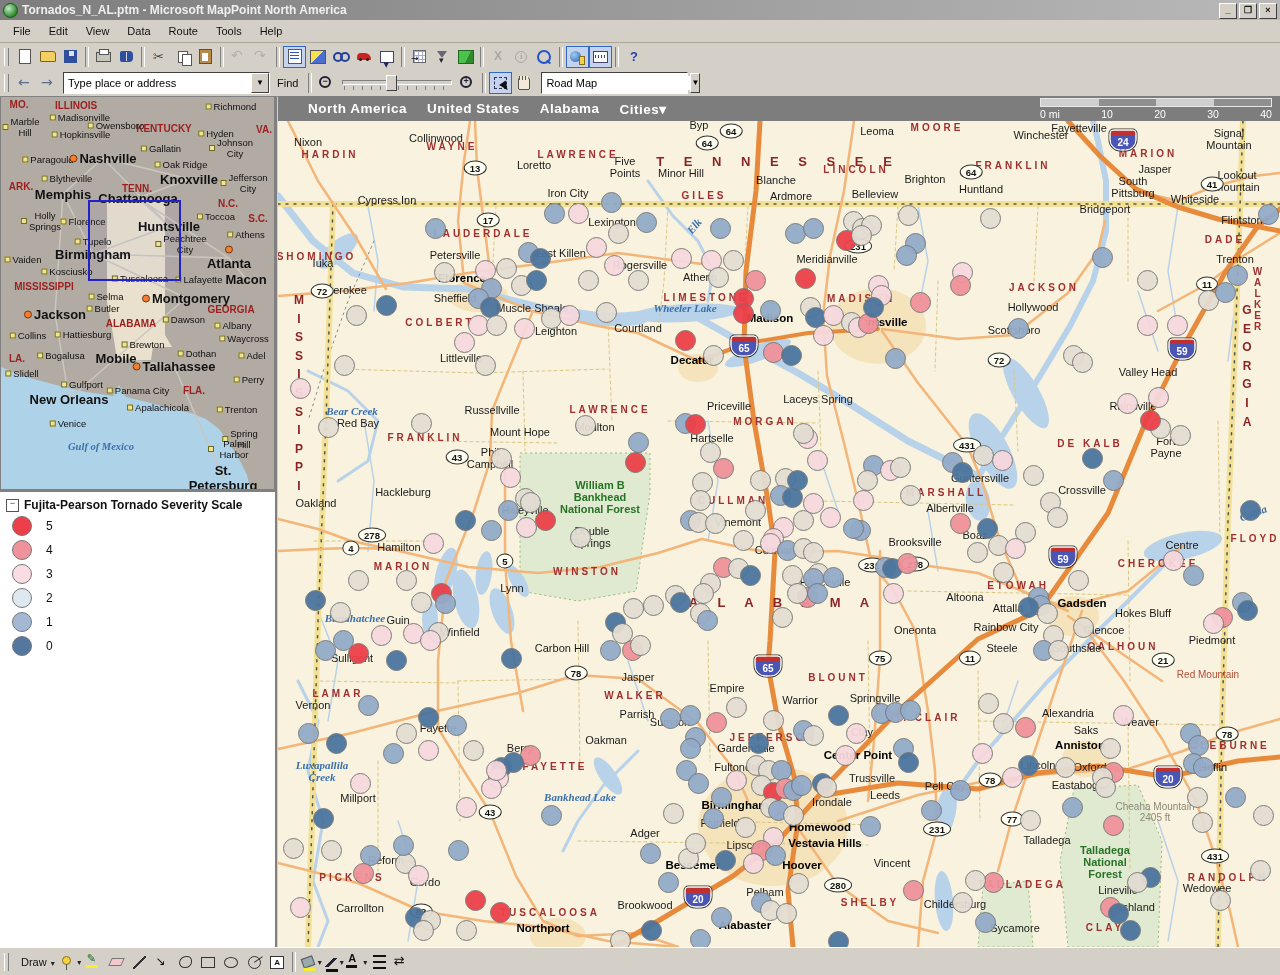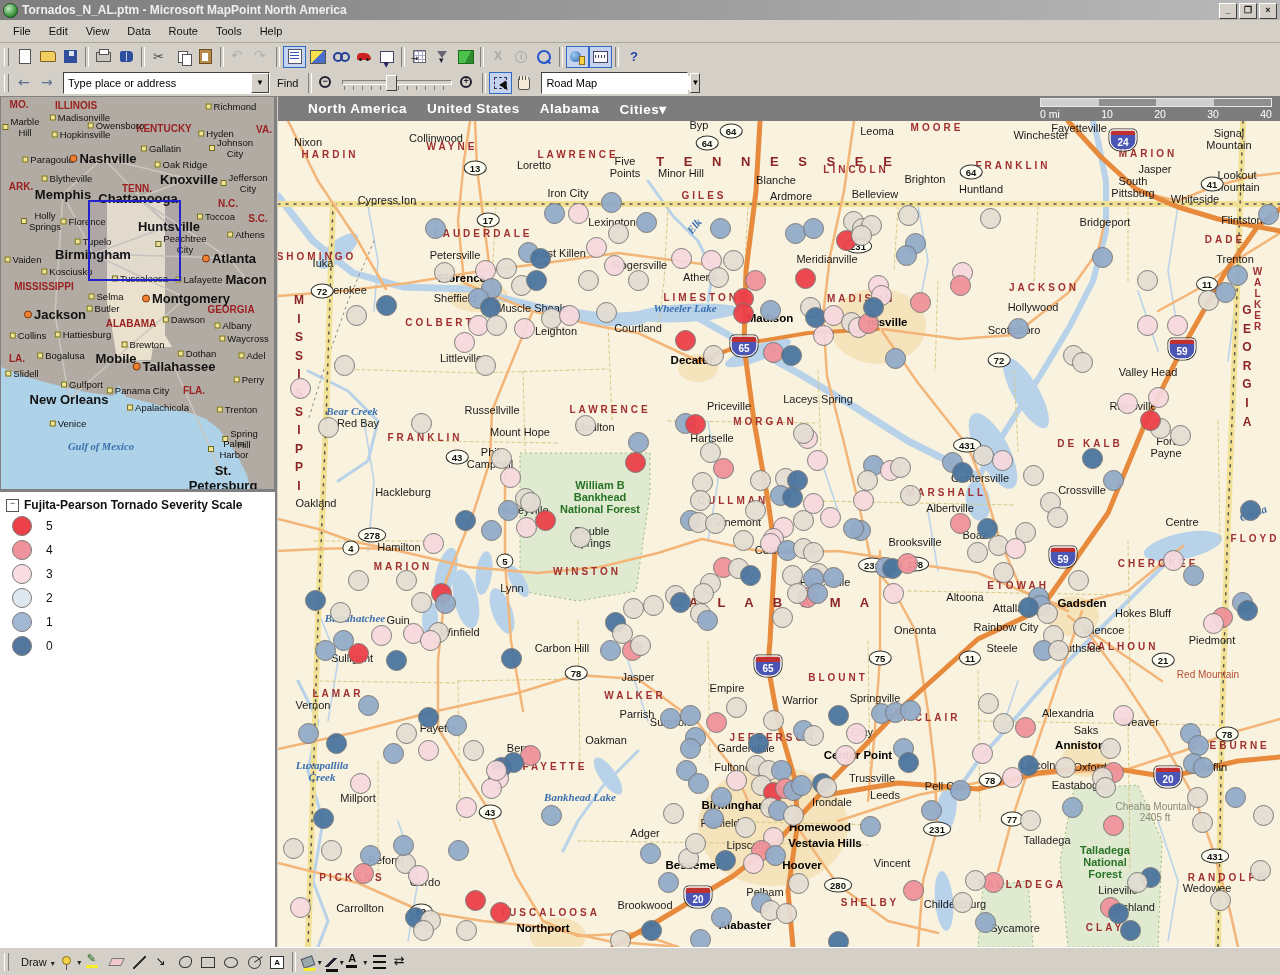--- a/index.html
+++ b/index.html
@@ -390,21 +390,21 @@
           <div class="ovlbl" style="left: 157px; top: 310px;"><span class="ovsq"></span><span>Apalachicola</span></div>
           <div class="ovlbl" style="left: 236px; top: 312px;"><span class="ovsq"></span><span>Trenton</span></div>
           <div class="ovlbl" style="left: 67px; top: 326px;"><span class="ovsq"></span><span>Venice</span></div>
           <div class="ovlbl" style="left: 239px; top: 342px;"><span class="ovsq"></span><span>Spring Hill</span></div>
           <div class="ovlbl" style="left: 229px; top: 352px;"><span class="ovsq"></span><span>Palm Harbor</span></div>
           <div class="ovlbl b" style="left: 102px; top: 61px;"><span class="ovcap"></span><span>Nashville</span></div>
           <div class="ovlbl b" style="left: 188px; top: 82px;"><span>Knoxville</span></div>
           <div class="ovlbl b" style="left: 62px; top: 97px;"><span>Memphis</span></div>
           <div class="ovlbl b" style="left: 137px; top: 101px;"><span>Chattanooga</span></div>
           <div class="ovlbl b" style="left: 168px; top: 129px;"><span>Huntsville</span></div>
-          <div class="ovlbl b" style="left: 228px; top: 161px;"><span class="ovcap"></span><span>Atlanta</span></div>
+          <div class="ovlbl b" style="left: 228px; top: 161px; flex-direction: column;"><span class="ovcap"></span><span>Atlanta</span></div>
           <div class="ovlbl b" style="left: 92px; top: 157px;"><span>Birmingham</span></div>
           <div class="ovlbl b" style="left: 245px; top: 182px;"><span>Macon</span></div>
           <div class="ovlbl b" style="left: 185px; top: 201px;"><span class="ovcap"></span><span>Montgomery</span></div>
           <div class="ovlbl b" style="left: 54px; top: 217px;"><span class="ovcap"></span><span>Jackson</span></div>
           <div class="ovlbl b" style="left: 115px; top: 261px;"><span>Mobile</span></div>
           <div class="ovlbl b" style="left: 173px; top: 269px;"><span class="ovcap"></span><span>Tallahassee</span></div>
           <div class="ovlbl b" style="left: 68px; top: 302px;"><span>New Orleans</span></div>
           <div class="ovlbl b" style="left: 222px; top: 381px;"><span>St. Petersburg</span></div>
           <div class="ovlbl w" style="left: 100px; top: 349px;"><span>Gulf of Mexico</span></div>
         </div>
@@ -668,21 +668,21 @@
           <div class="lbl c" style="left: 513px; top: 75px;">Ardmore</div>
           <div class="lbl c" style="left: 597px; top: 73px;">Belleview</div>
           <div class="lbl c" style="left: 647px; top: 58px;">Brighton</div>
           <div class="lbl c" style="left: 703px; top: 68px;">Huntland</div>
           <div class="lbl c" style="left: 855px; top: 66px;">South
 Pittsburg</div>
           <div class="lbl c" style="left: 877px; top: 48px;">Jasper</div>
           <div class="lbl c" style="left: 959px; top: 60px;">Lookout
 Mountain</div>
           <div class="lbl c" style="left: 917px; top: 78px;">Whiteside</div>
-          <div class="lbl c" style="left: 827px; top: 101px;">Bridgeport</div>
+          <div class="lbl c" style="left: 827px; top: 88px;">Bridgeport</div>
           <div class="lbl c" style="left: 967px; top: 99px;">Flintstone</div>
           <div class="lbl c" style="left: 957px; top: 138px;">Trenton</div>
           <div class="lbl c" style="left: 45px; top: 142px;">Iuka</div>
           <div class="lbl c" style="left: 65px; top: 169px;">Cherokee</div>
           <div class="lbl c" style="left: 177px; top: 134px;">Petersville</div>
           <div class="lbl c" style="left: 282px; top: 132px;">East Killen</div>
           <div class="lbl c" style="left: 362px; top: 144px;">Rogersville</div>
           <div class="lbl c" style="left: 422px; top: 156px;">Athens</div>
           <div class="lbl c" style="left: 334px; top: 101px;">Lexington</div>
           <div class="lbl c" style="left: 549px; top: 138px;">Meridianville</div>
@@ -723,21 +723,21 @@
           <div class="lbl c" style="left: 799px; top: 527px;">Southside</div>
           <div class="lbl c" style="left: 934px; top: 519px;">Piedmont</div>
           <div class="lbl c" style="left: 702px; top: 357px;">Guntersville</div>
           <div class="lbl c" style="left: 672px; top: 387px;">Albertville</div>
           <div class="lbl c" style="left: 697px; top: 414px;">Boaz</div>
           <div class="lbl c" style="left: 804px; top: 369px;">Crossville</div>
           <div class="lbl c" style="left: 888px; top: 326px;">Fort
 Payne</div>
           <div class="lbl c" style="left: 870px; top: 251px;">Valley Head</div>
           <div class="lbl c" style="left: 855px; top: 285px;">Rainsville</div>
-          <div class="lbl c" style="left: 904px; top: 401px;">Centre</div>
+          <div class="lbl c" style="left: 904px; top: 424px;">Centre</div>
           <div class="lbl c" style="left: 736px; top: 209px;">Scottsboro</div>
           <div class="lbl c" style="left: 755px; top: 186px;">Hollywood</div>
           <div class="lbl cb" style="left: 492px; top: 197px;">Madison</div>
           <div class="lbl cb" style="left: 602px; top: 201px;">Huntsville</div>
           <div class="lbl c" style="left: 434px; top: 317px;">Hartselle</div>
           <div class="lbl c" style="left: 360px; top: 556px;">Jasper</div>
           <div class="lbl c" style="left: 284px; top: 527px;">Carbon Hill</div>
           <div class="lbl c" style="left: 359px; top: 593px;">Parrish</div>
           <div class="lbl c" style="left: 328px; top: 619px;">Oakman</div>
           <div class="lbl c" style="left: 392px; top: 601px;">Sumiton</div>

